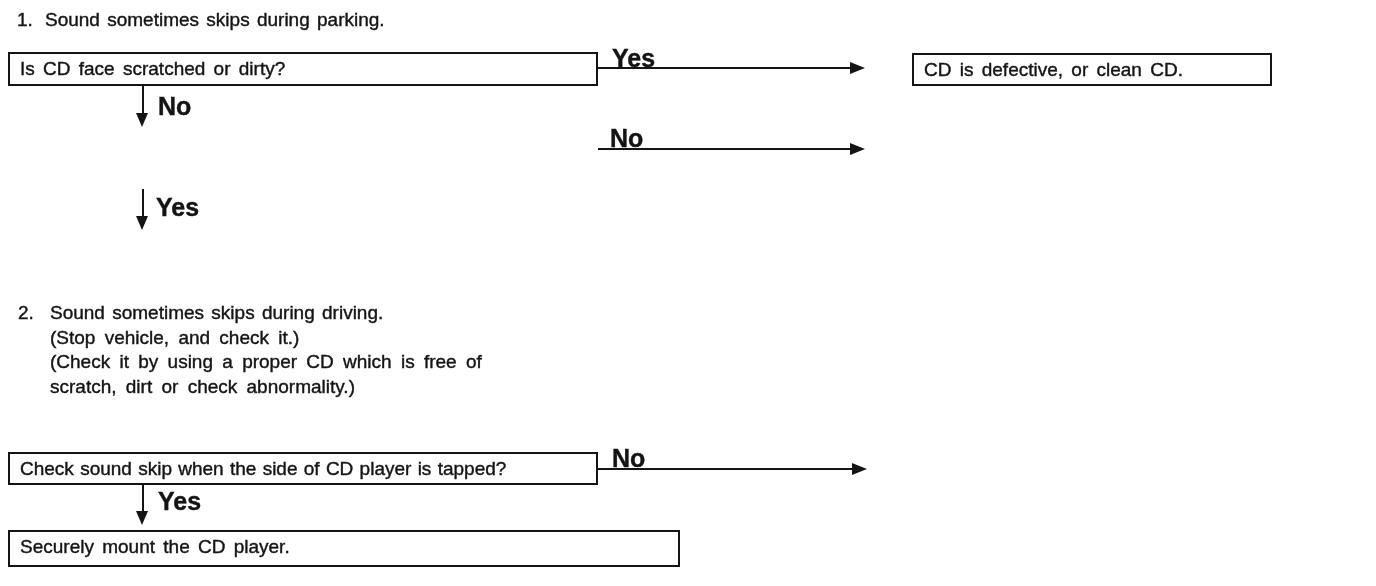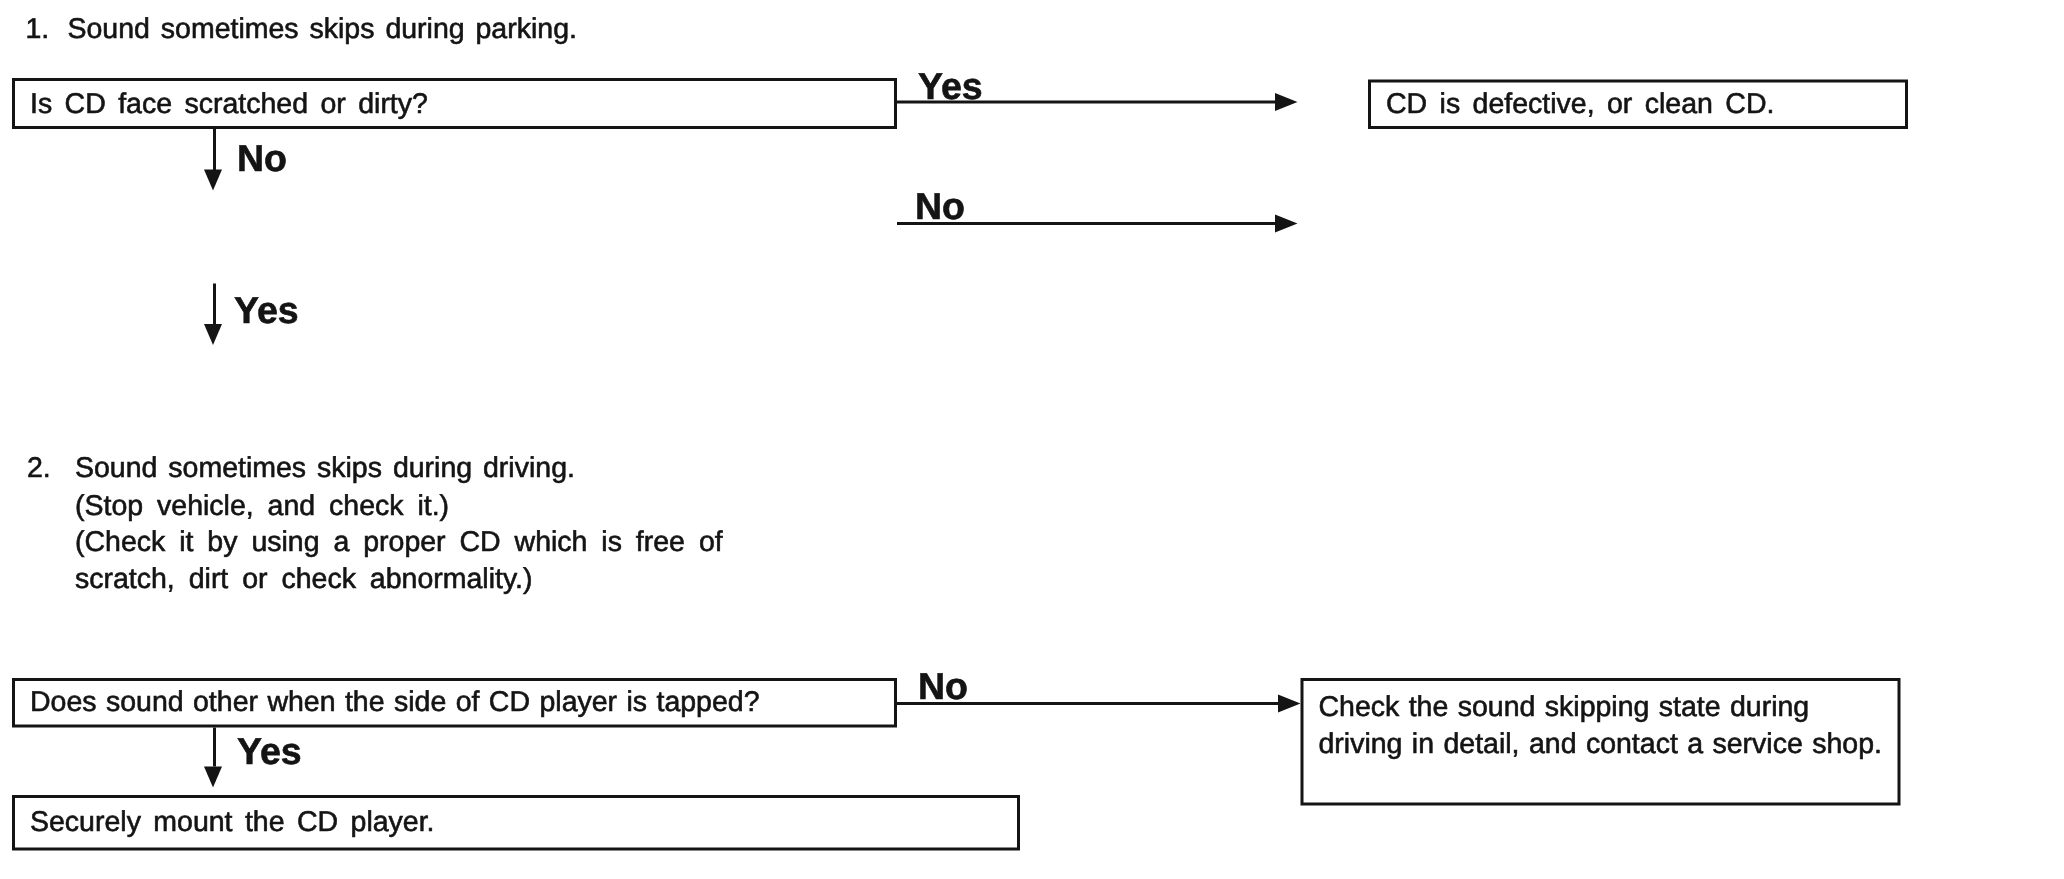--- a/index.html
+++ b/index.html
@@ -8,21 +8,21 @@
     position:relative; width:1376px; height:586px; background:var(--bg);
     font-family:"Liberation Sans", sans-serif; color:var(--ink);
     -webkit-text-stroke:0.4px var(--ink);
   }
   .txt { position:absolute; font-size:19px; white-space:nowrap; word-spacing:2px; }
   .note { word-spacing:4px; }
   .lbl { position:absolute; font-size:25px; white-space:nowrap;font-weight:bold; }
   .box {
     position:absolute; box-sizing:border-box; background:var(--bg);
     border:2px solid var(--ink); font-size:19px; line-height:25px;
-    padding:2px 10px; display:flex; align-items:center; word-spacing:3px;
+    padding:2px 10px; display:flex; word-spacing:3px;
   }
   .box.tight { word-spacing:0; letter-spacing:-0.1px; }
   .box.topalign { align-items:flex-start; padding-top:5px; word-spacing:1px; }
   .hline { position:absolute; height:2px; background:var(--ink); }
   .vline { position:absolute; width:2px; background:var(--ink); }
   .tri-right {
     position:absolute; width:0; height:0;
     border-top:6px solid transparent; border-bottom:6px solid transparent;
     border-left:15px solid var(--ink);
   }
@@ -67,30 +67,27 @@
   <span class="lbl" style="left:156px;top:193px">Yes</span>
 
 
   <span class="txt" style="left:18px;top:302px">2.</span>
   <span class="txt" style="left:50px;top:302px">Sound sometimes skips during driving.</span>
   <span class="txt note" style="left:50px;top:327px">(Stop vehicle, and check it.)</span>
   <span class="txt note" style="left:50px;top:351px">(Check it by using a proper CD which is free of</span>
   <span class="txt note" style="left:50px;top:376px">scratch, dirt or check abnormality.)</span>
 
   <div class="box" style="left:8px;top:452px;width:590px;height:33px;word-spacing:1px">
-    <span>Does sound other when the side of CD player is tapped?</span>
+    <span>Check sound skip when the side of CD player is tapped?</span>
   </div>
 
   <span class="lbl" style="left:612px;top:444px">No</span>
   <div class="hline" style="left:598px;top:468px;width:254px"></div>
   <div class="tri-right" style="left:852px;top:463px"></div>
 
-  <div class="box topalign" style="left:867px;top:452px;width:400px;height:85px">
-    <span>Check the sound skipping state during driving in detail, and contact a service shop.</span>
-  </div>
 
   <div class="vline" style="left:142px;top:485px;height:26px"></div>
   <div class="tri-down" style="left:136px;top:511px"></div>
   <span class="lbl" style="left:158px;top:487px">Yes</span>
 
   <div class="box" style="left:8px;top:530px;width:672px;height:37px">
     <span>Securely mount the CD player.</span>
   </div>
 
 </div>

